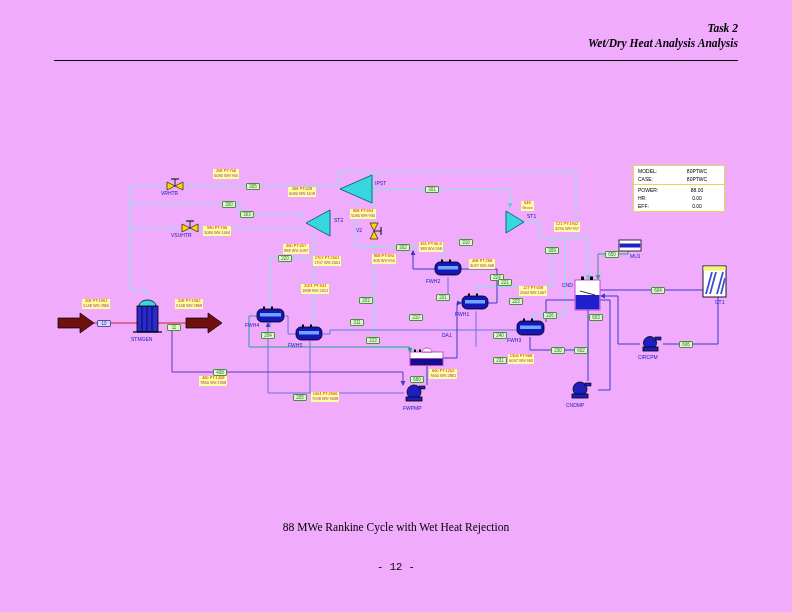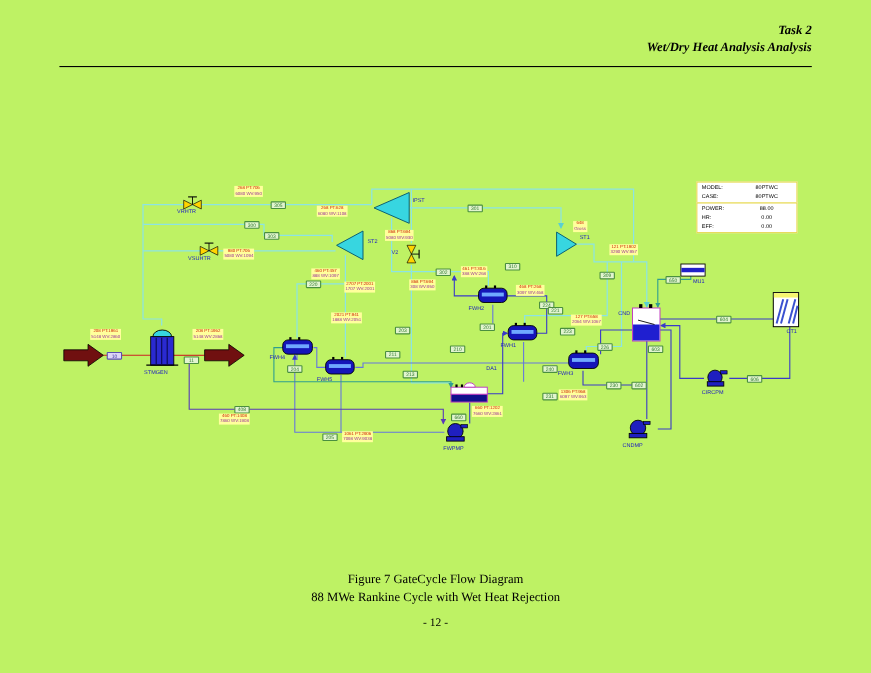--- a/index.html
+++ b/index.html
@@ -1,27 +1,27 @@
 <!DOCTYPE html>
 <html style="--steam: #8ce4e4; --water: #3a3ac8; --water2: #6677dd; --teal: #2f9e8f; --purple: #5a3ab8; --red: #cc2222; --maroon: #701010; --valve-yellow: #ffd400; --equip-blue: #2a2ad0; --cyan-fill: #37d6e0; --tag-bg: #e2f4cf; --tag-border: #4a8f3f; --tag-text: #2f7a2f; --label-blue: #2020c0; --dlabel-bg: #ffff9c; --dlabel-red: #cc2200; --dlabel-purple: #993399; --info-border: #e6d84c; --magenta: #c040c0;"><head>
 <meta charset="utf-8">
 <style>
   html,body{margin:0;padding:0;background:#888;}
-  .page{position:relative;width:792px;height:612px;background:#bef264;overflow:hidden;
+  .page{position:relative;width:792px;height:612px;background:#f0abfc;overflow:hidden;
         font-family:"Liberation Sans",sans-serif;}
   
   .hdr{position:absolute;right:54px;top:21px;text-align:right;
        font-family:"Liberation Serif",serif;font-style:italic;font-weight:bold;
        font-size:11.5px;line-height:1.3;color:#000;}
   .hrule{position:absolute;left:54px;right:54px;top:60px;border-top:1.2px solid #000;}
   
   .cap{position:absolute;left:0;right:0;top:519px;text-align:center;
        font-family:"Liberation Serif",serif;font-size:11.5px;line-height:1.4;color:#000;}
   .pageno{position:absolute;left:0;right:0;top:561px;text-align:center;
-       font-family:Liberation Serif, serif;font-size:10.5px;color:#000;}
+       font-family:Liberation Mono, monospace;font-size:10.5px;color:#000;}
   
   svg.diag{position:absolute;left:0;top:0;}
   #labels{position:absolute;left:0;top:0;width:792px;height:612px;pointer-events:none;}
   .ps{stroke:var(--steam);fill:none;stroke-width:1.1px;}
   .pw{stroke:var(--water);fill:none;stroke-width:1px;}
   .pw2{stroke:var(--water2);fill:none;stroke-width:1px;}
   .pt{stroke:var(--teal);fill:none;stroke-width:1px;}
   .pp{stroke:var(--purple);fill:none;stroke-width:1px;}
   .pr{stroke:var(--red);fill:none;stroke-width:1px;}
   .tag{position:absolute;width:14px;height:7px;line-height:6.5px;font-size:4.5px;
@@ -374,18 +374,17 @@
           <span class="vl">0.00</span>
         </div>
       <div class="row">
           <span class="lb">EFF:</span>
           <span class="vl">0.00</span>
         </div>
     </div>
   </div>
 
   <div class="cap">
-    <div>Figure 7  GateCycle Flow Diagram</div>
     <div>88 MWe Rankine Cycle with Wet Heat Rejection</div>
   </div>
   <div class="pageno">- 12 -</div>
 
 </div>
 
 </body></html>

